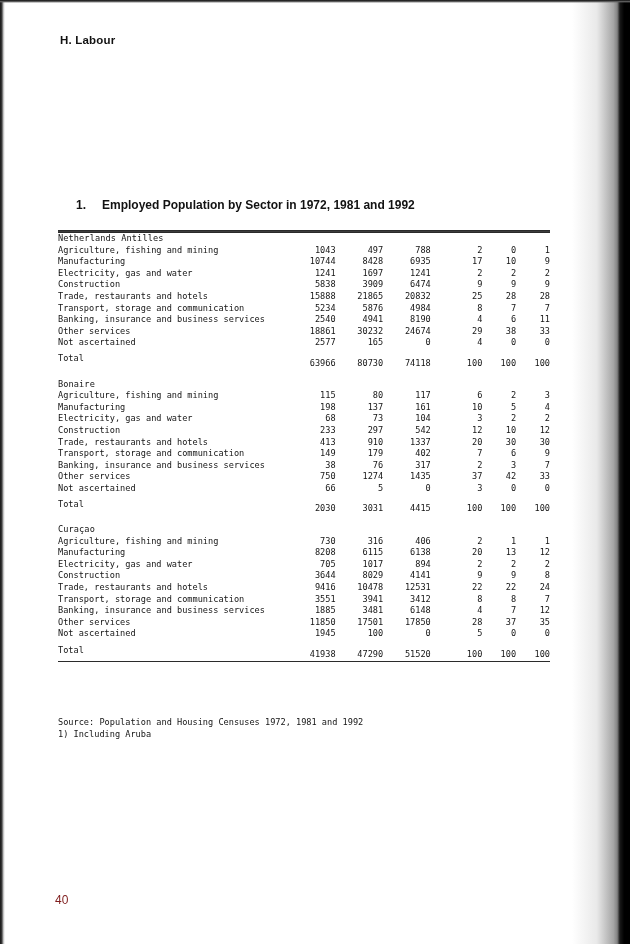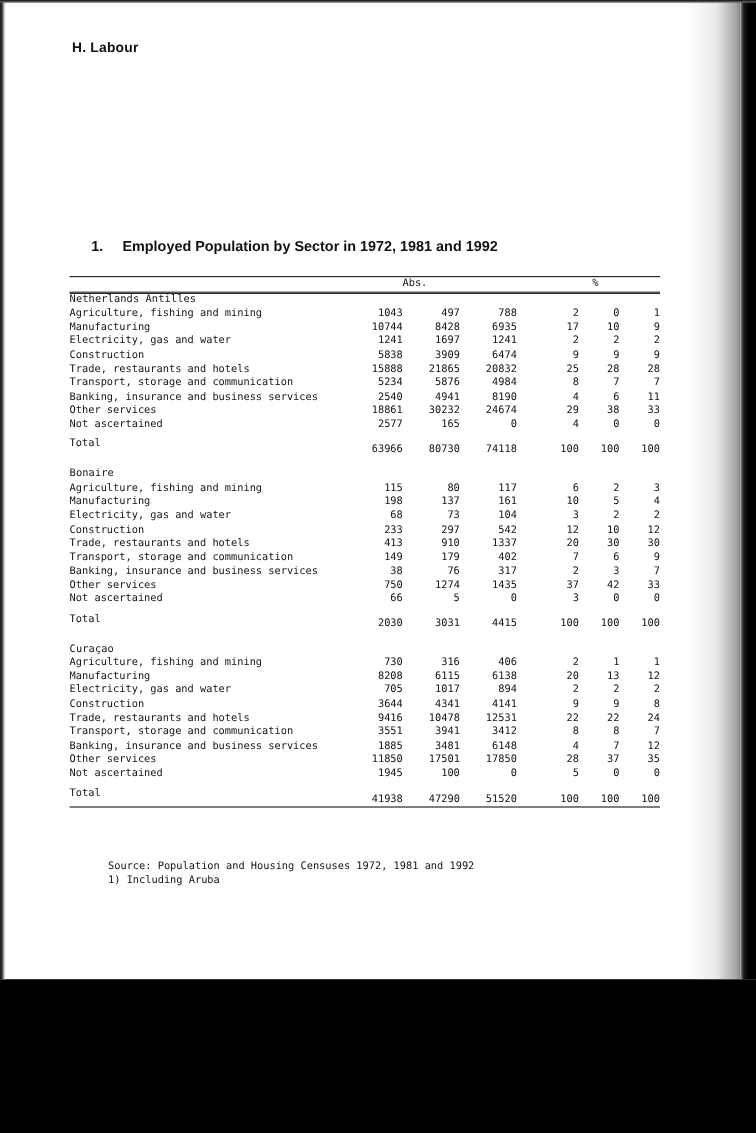--- a/index.html
+++ b/index.html
@@ -11,21 +11,21 @@
     width: 630px;
     height: 944px;
     overflow: hidden;
     font-family: "DejaVu Sans Mono", monospace;
   }
 
   
   #page {
     position: relative;
     width: 630px;
-    height: 816px;
+    height: 944px;
     background: #ffffff;
     box-sizing: border-box;
     overflow: hidden;
   }
   
   #edge-left {
     position: absolute;
     left: 0; top: 0;
     width: 5px; height: 944px;
     background: linear-gradient(to right, #141414 0%, #3a3a3a 35%, #d8d8d8 75%, #ffffff 100%);
@@ -149,21 +149,20 @@
   tr.spacer td { height: 9px; line-height: 9px; font-size: 1px; }
 
   .notes {
     position: absolute;
     left: 58px;
     top: 716px;
     font-family: "DejaVu Sans Mono", monospace;
     font-size: 8.6px;
     line-height: 12px;
     color: #141414;
-    margin-left: 32px;
   }
   .page-number {
     position: absolute;
     left: 55px;
     top: 893px;
     font-family: "Liberation Sans", sans-serif;
     font-size: 12px;
     color: #7f1d1d;
   }
 </style>
@@ -177,40 +176,20 @@
     <div class="chapter-head">H. Labour</div>
 
     <div class="table-title">
       <span class="num">1.</span><span>Employed Population by Sector in 1972, 1981 and 1992</span>
     </div>
 
     <div id="table-block">
 
       <div class="rule"></div>
 
-      <table class="datatable">
-        <colgroup>
-          <col class="c-label">
-            <col class="c-abs">
-            <col class="c-abs">
-            <col class="c-abs">
-          <col class="c-gap">
-            <col class="c-pct">
-            <col class="c-pct">
-            <col class="c-pct">
-        </colgroup>
-        <thead>
-          <tr>
-            <th></th>
-            <th class="grp-head" colspan="3">Abs.</th>
-            <th></th>
-            <th class="grp-head" colspan="3">%</th>
-          </tr>
-        </thead>
-      </table>
 
       <div class="rule thin"></div>
 
 
       <div class="rule"></div>
 
       <table class="datatable" id="body-table">
         <colgroup>
           <col class="c-label">
             <col class="c-abs">
@@ -463,21 +442,21 @@
               <td class="num">1017</td>
               <td class="num">894</td>
               <td class="gap"></td>
               <td class="num">2</td>
               <td class="num">2</td>
               <td class="num">2</td>
             </tr>
             <tr>
               <td class="sector-label">Construction</td>
               <td class="num">3644</td>
-              <td class="num">4341</td>
+              <td class="num">8029</td>
               <td class="num">4141</td>
               <td class="gap"></td>
               <td class="num">9</td>
               <td class="num">9</td>
               <td class="num">8</td>
             </tr>
             <tr>
               <td class="sector-label">Trade, restaurants and hotels</td>
               <td class="num">9416</td>
               <td class="num">10478</td>

